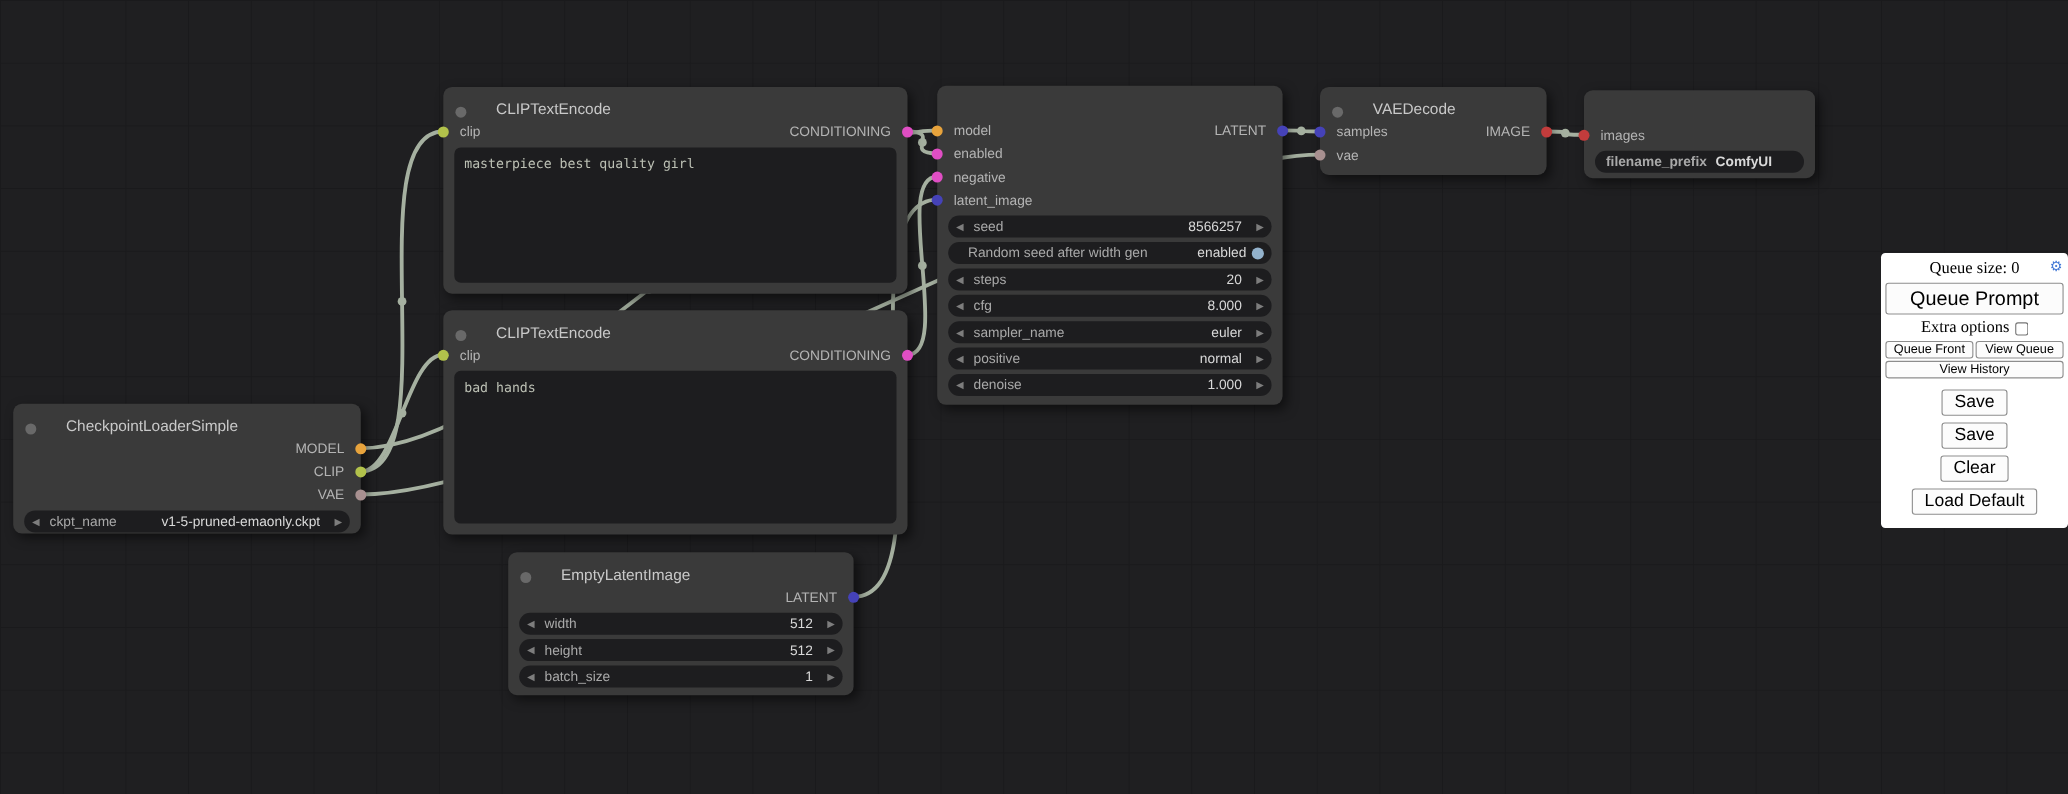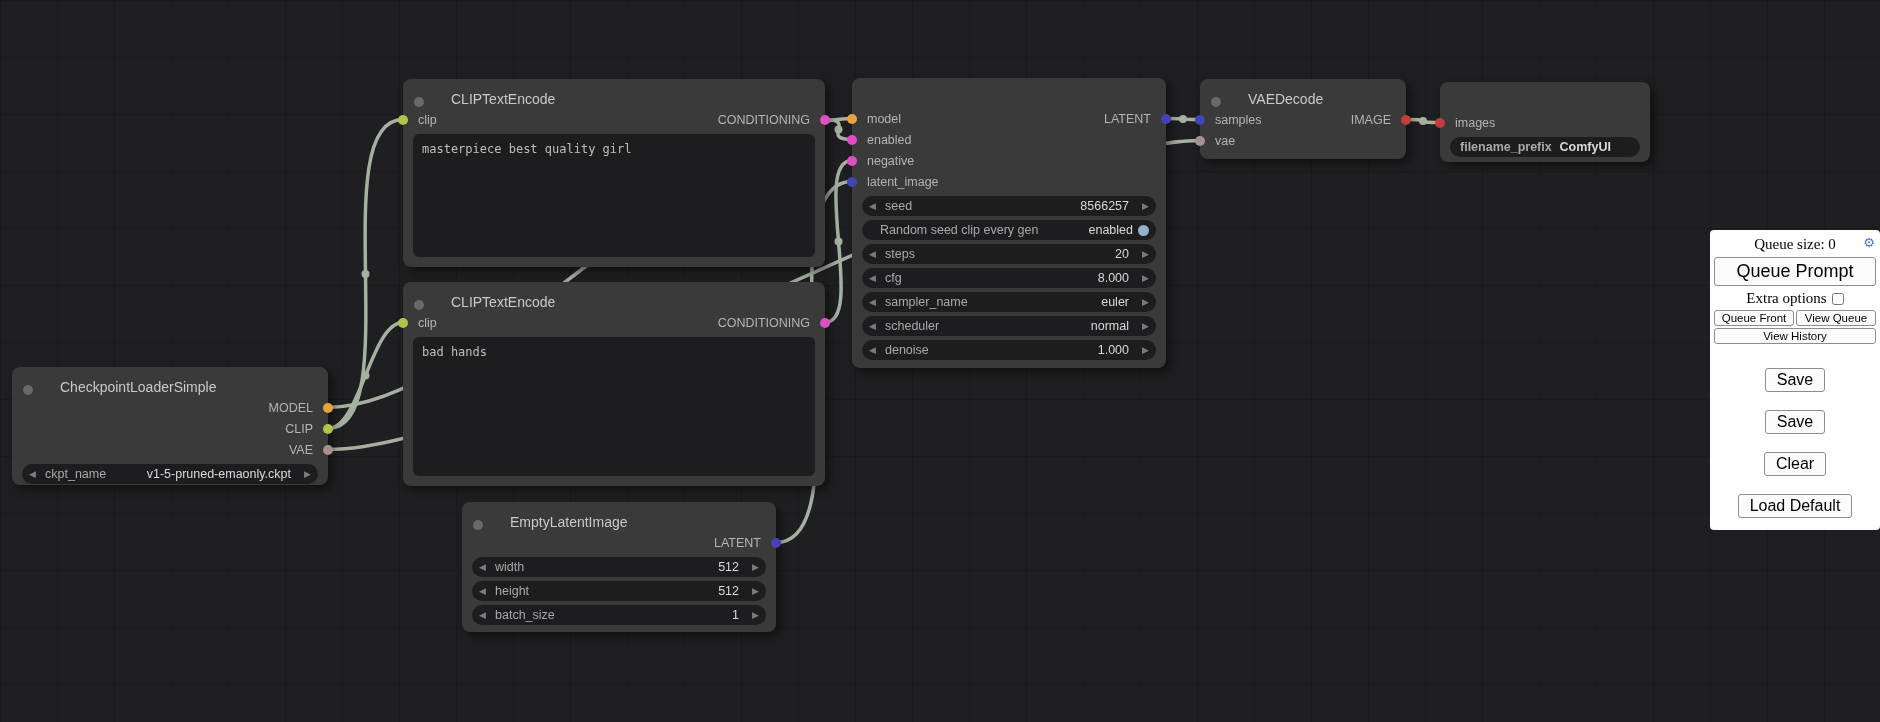--- a/index.html
+++ b/index.html
@@ -84,21 +84,21 @@
     font-family: "Liberation Sans", sans-serif;
     background: #fcfcfc; border: 1px solid #8d8d8d; border-radius: 3px;
     color: #000; cursor: pointer;
   }
   .btn-big { display: block; width: 100%; font-size: 18px; padding: 3px 0; margin: 1px 0 4px; }
   .extra-row { display: flex; align-items: center; justify-content: center; gap: 5px; font-size: 15px; margin: 1px 0 3px; }
   .extra-row input { width: 12px; height: 12px; margin: 0; }
   .btn-pair { display: flex; gap: 2px; margin-bottom: 2px; }
   .btn-pair button { flex: 1; font-size: 11.5px; padding: 1px 0; }
   .btn-fullsmall { display: block; width: 100%; font-size: 11.5px; padding: 1px 0; }
-  .btn-stack { margin-top: 24px; display: flex; flex-direction: column; align-items: center; gap: 18px; }
+  .btn-stack { margin-top: 10px; display: flex; flex-direction: column; align-items: center; gap: 6px; }
   .btn-stack button { font-size: 16px; padding: 2px 11px; }
 </style>
 </head>
 <body>
 
 <div id="canvas">
   <svg id="links" width="1880" height="722">
       <path d="M 328 407.5 C 477.6030163465964 407.5, 702.3969836534036 118.5, 852 118.5" stroke="#a5b0a0" stroke-width="3.5" fill="none"></path>
       <circle cx="590" cy="263" r="4" fill="#a5b0a0"></circle>
       <path d="M 328 428.5 C 407.49292421341664 428.5, 323.50707578658336 119.5, 403 119.5" stroke="#a5b0a0" stroke-width="3.5" fill="none"></path>
@@ -249,21 +249,21 @@
         <span class="port out" style="background: rgb(69, 66, 184);"></span>
       </div>
       <div class="widget number" style="top: 118px;">
         <span class="arrow left">◀</span>
         <span class="wlabel">seed</span>
         <span class="spacer"></span>
         <span class="wvalue">8566257</span>
         <span class="arrow right">▶</span>
       </div>
       <div class="widget toggle" style="top: 142px;">
-        <span class="wlabel">Random seed clip every gen</span>
+        <span class="wlabel">Random seed after width gen</span>
         <span class="spacer"></span>
         <span class="wvalue">enabled</span>
         <span class="toggle-dot" style="background: rgb(147, 178, 204);"></span>
       </div>
       <div class="widget number" style="top: 166px;">
         <span class="arrow left">◀</span>
         <span class="wlabel">steps</span>
         <span class="spacer"></span>
         <span class="wvalue">20</span>
         <span class="arrow right">▶</span>
@@ -277,21 +277,21 @@
       </div>
       <div class="widget combo" style="top: 214px;">
         <span class="arrow left">◀</span>
         <span class="wlabel">sampler_name</span>
         <span class="spacer"></span>
         <span class="wvalue">euler</span>
         <span class="arrow right">▶</span>
       </div>
       <div class="widget combo" style="top: 238px;">
         <span class="arrow left">◀</span>
-        <span class="wlabel">scheduler</span>
+        <span class="wlabel">positive</span>
         <span class="spacer"></span>
         <span class="wvalue">normal</span>
         <span class="arrow right">▶</span>
       </div>
       <div class="widget number" style="top: 262px;">
         <span class="arrow left">◀</span>
         <span class="wlabel">denoise</span>
         <span class="spacer"></span>
         <span class="wvalue">1.000</span>
         <span class="arrow right">▶</span>

